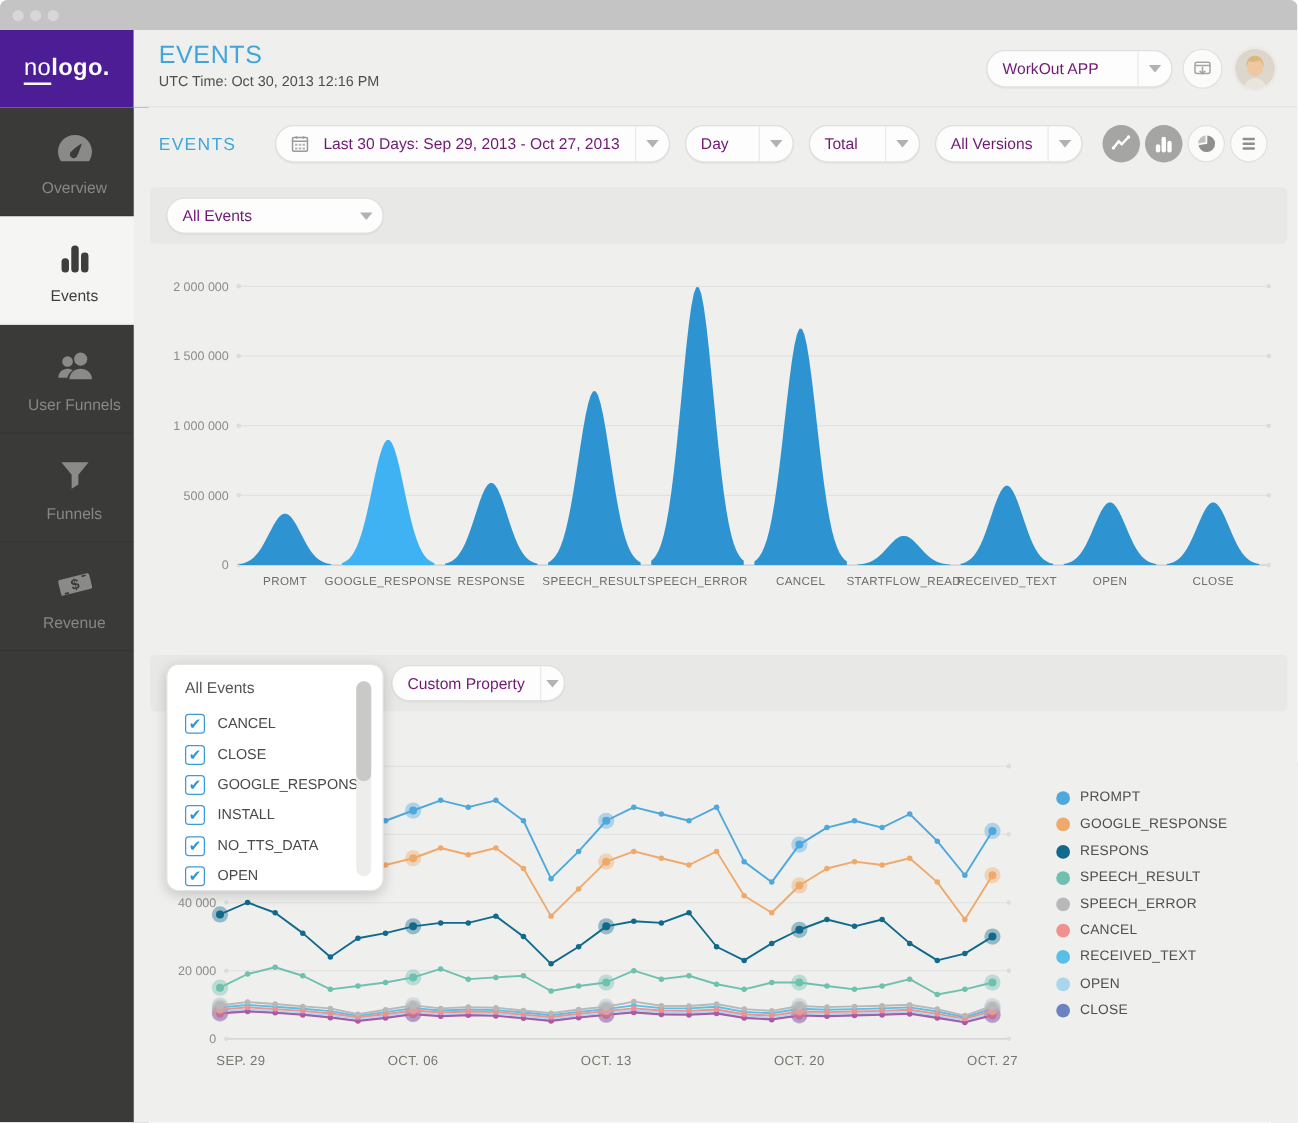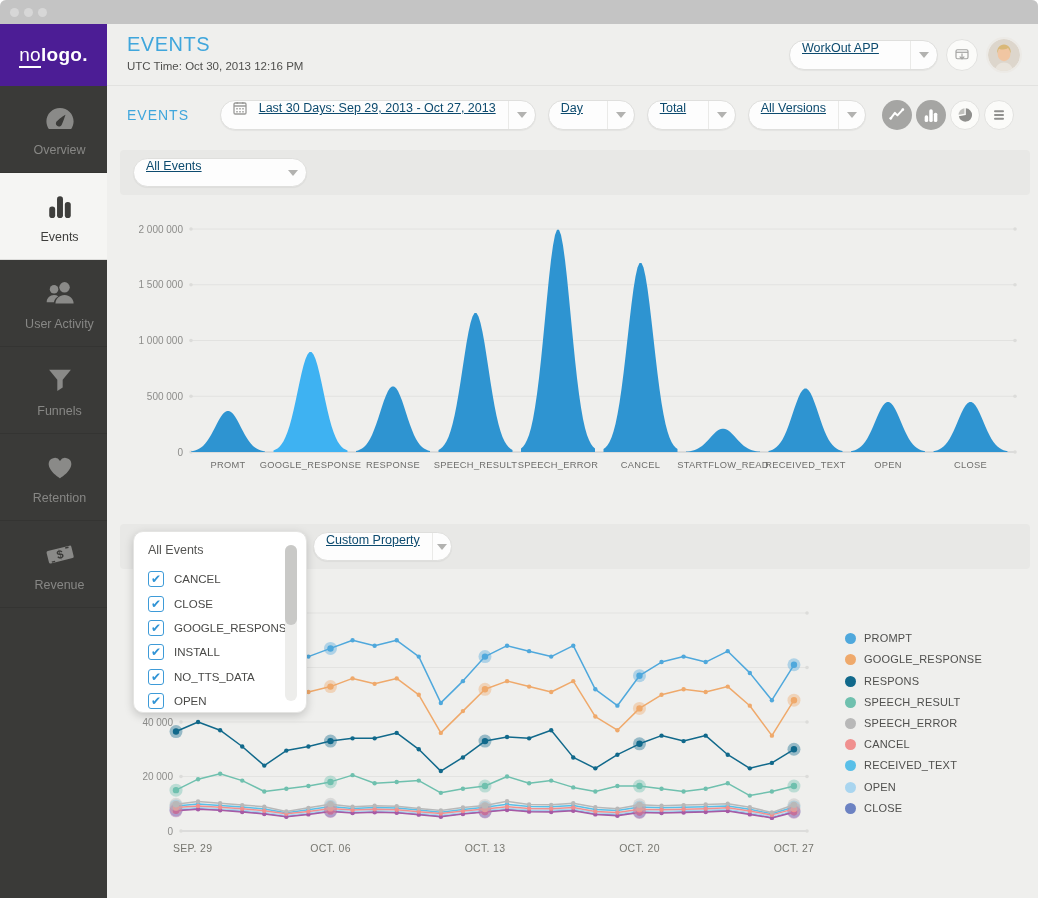--- a/index.html
+++ b/index.html
@@ -10,21 +10,21 @@
   
   .brand{position:absolute;left:0;top:24px;width:107px;height:62px;background:#4c1d95;display:flex;align-items:center;justify-content:center;}
   .brand .logo{color:#fff;font-size:19px;letter-spacing:.3px;}
   .brand .logo .pre{font-weight:400;border-bottom:2px solid #fff;padding-bottom:1px;}
   .brand .logo .suf{font-weight:800;}
   .header{position:absolute;left:107px;top:24px;right:0;height:62px;background:#efefed;border-bottom:1px solid #e2e2e0;box-sizing:border-box;}
   .page-title{position:absolute;left:20px;top:9px;color:#3fa6dc;font-size:20px;letter-spacing:.5px;}
   .utc-time{position:absolute;left:20px;top:36px;color:#4f4f4d;font-size:11.5px;}
   .header-right{position:absolute;right:16px;top:0;height:62px;display:flex;align-items:center;gap:8px;}
   
-  .pill{background:#fdfdfd;border:1px solid #dfdfdd;border-radius:16px;height:30px;display:flex;align-items:flex-start;box-shadow:0 1px 1px rgba(0,0,0,.05);color:#0c4a6e;font-size:12.5px;box-sizing:border-box;text-decoration:underline;}
+  .pill{background:#fdfdfd;border:1px solid #dfdfdd;border-radius:16px;height:30px;display:flex;align-items:center;box-shadow:0 1px 1px rgba(0,0,0,.05);color:#701a75;font-size:12.5px;box-sizing:border-box;}
   .pill .pill-text{padding:0 12px;white-space:nowrap;}
   .pill .chev-zone{border-left:1px solid #eaeae8;align-self:stretch;display:flex;align-items:center;justify-content:center;width:26px;}
   .chevron{width:0;height:0;border-left:5px solid transparent;border-right:5px solid transparent;border-top:6px solid #b2b2b0;}
   
   .sidebar{position:absolute;left:0;top:86px;width:119px;bottom:0;background:#3a3a38;}
   .side-item{height:86px;display:flex;flex-direction:column;align-items:center;justify-content:center;gap:7px;border-bottom:1px solid rgba(0,0,0,.10);cursor:pointer;}
   .side-item .s-label{font-size:12.5px;color:#86868a;color:#878785;}
   .side-item svg{width:34px;height:34px;}
   .side-item.active{background:#f5f5f3;}
   .side-item.active .s-label{color:#3e3e3c;}
@@ -121,33 +121,27 @@
       </div>
       <div class="side-item">
         <span style="width:34px;height:34px;display:block;"><svg viewBox="0 0 24 24">
             <g fill="#8a8a88">
               <circle cx="7.8" cy="9.3" r="3"></circle>
               <path d="M2.6 18.5c0-2.9 2.3-5.1 5.2-5.1 1.1 0 2.1.3 3 .9-1.6 1-2.8 2.4-3.1 4.2z"></path>
               <circle cx="15.2" cy="8" r="3.7"></circle>
               <path d="M8.8 19.4c0-3.4 2.9-6 6.4-6s6.4 2.6 6.4 6z"></path>
             </g>
           </svg></span>
-                 <span class="s-label">User Activity</span>
+                 <span class="s-label">User Funnels</span>
       </div>
       <div class="side-item">
         <span style="width:34px;height:34px;display:block;"><svg viewBox="0 0 24 24">
             <path fill="#8a8a88" d="M4.3 4.8h15.4l-5.8 7v5.5l-3.8 2.4v-7.9z"></path>
           </svg></span>
                  <span class="s-label">Funnels</span>
-      </div>
-      <div class="side-item">
-        <span style="width:34px;height:34px;display:block;"><svg viewBox="0 0 24 24">
-            <path fill="#8a8a88" d="M12 20S4 15.1 4 9.9a4.3 4.3 0 0 1 8-2.2A4.3 4.3 0 0 1 20 9.9C20 15.1 12 20 12 20z"></path>
-          </svg></span>
-                 <span class="s-label">Retention</span>
       </div>
       <div class="side-item">
         <span style="width:34px;height:34px;display:block;"><svg viewBox="0 0 24 24">
             <g transform="rotate(-14 12 12)">
               <rect fill="#8a8a88" x="3" y="7.9" width="18" height="9" rx="1.1"></rect>
               <text x="12" y="15.2" font-size="8.5" font-weight="bold" text-anchor="middle" fill="#3a3a38">$</text>
               <line x1="5" y1="16.2" x2="7.4" y2="16.2" stroke="#3a3a38" stroke-width="1"></line>
               <line x1="16.6" y1="8.8" x2="19" y2="8.8" stroke="#3a3a38" stroke-width="1"></line>
             </g>
           </svg></span>

